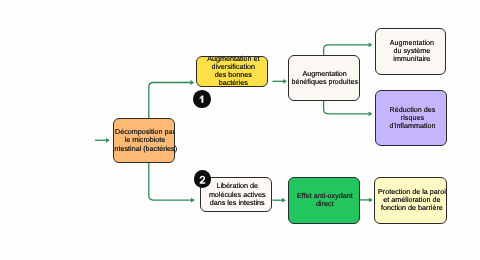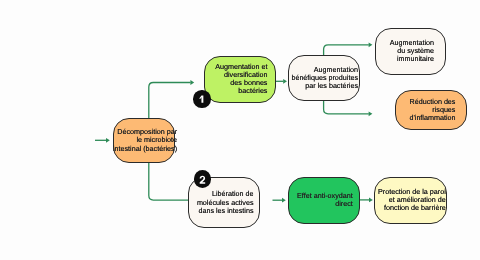--- a/index.html
+++ b/index.html
@@ -3,22 +3,22 @@
 <meta charset="utf-8">
 <title>Flowchart</title>
 <style>
   html,body{margin:0;padding:0;}
   body{width:480px;height:260px;background:#ffffff;overflow:hidden;
        font-family:"Liberation Sans",sans-serif;
        -webkit-font-smoothing:antialiased;text-rendering:geometricPrecision;}
   #stage{position:relative;width:480px;height:260px;background:#fdfdfd;}
   svg.edges{position:absolute;left:0;top:0;width:480px;height:260px;}
   .node{position:absolute;box-sizing:border-box;background:#fbf7f2;
-        border:1.4px solid #2b2b2b;border-radius:16px;
-        display:flex;align-items:center;justify-content:center;text-align:right;}
+        border:1.4px solid #2b2b2b;border-radius:6px;
+        display:flex;align-items:center;justify-content:center;text-align:center;}
   .node .txt{font-size:7.18px;line-height:8.1px;color:#262626;white-space:nowrap;text-shadow:0 0 0.1px #2a2a2a;
              transform:translate(1.2px,0) translateZ(0);}
   .badge{position:absolute;width:17.4px;height:17.4px;border-radius:50%;
          background:#0d0d0d;color:#fff;display:flex;align-items:center;justify-content:center;
          font-size:10.6px;font-weight:700;letter-spacing:0;line-height:1;
          transform:translateZ(0);}
   .badge .glyph{display:block;width:17.4px;height:17.4px;}
   .badge .glyph svg{display:block;width:17.4px;height:17.4px;}
 </style>
 </head>
@@ -49,50 +49,49 @@
     </g>
   </svg>
 
   <div class="node" style="left: 112.8px; top: 117.8px; width: 62px; height: 45.4px; background: #fdba74; border-color: rgb(43, 43, 43);">
     <div class="txt">
         <div>Décomposition par</div>
         <div>le microbiote</div>
         <div>intestinal (bactéries)</div>
       </div>
   </div>
-  <div class="node" style="left: 204px; top: 55.5px; width: 72.3px; height: 47px; background: #bef264; border-color: rgb(43, 43, 43);">
+  <div class="node" style="left: 196px; top: 55.5px; width: 72.3px; height: 31px; background: #fde047; border-color: rgb(43, 43, 43);">
     <div class="txt">
         <div>Augmentation et</div>
         <div>diversification</div>
         <div>des bonnes</div>
         <div>bactéries</div>
       </div>
   </div>
   <div class="node" style="left: 287.5px; top: 55.3px; width: 72px; height: 45.8px; background: rgb(251, 247, 242); border-color: rgb(43, 43, 43);">
     <div class="txt">
         <div>Augmentation</div>
         <div>bénéfiques produites</div>
-        <div>par les bactéries</div>
       </div>
   </div>
   <div class="node" style="left: 374.8px; top: 28px; width: 71.7px; height: 46.8px; background: rgb(251, 247, 242); border-color: rgb(43, 43, 43);">
     <div class="txt">
         <div>Augmentation</div>
         <div>du système</div>
         <div>immunitaire</div>
       </div>
   </div>
-  <div class="node" style="left: 375.3px; top: 90.3px; width: 71.9px; height: 40px; background: #fdba74; border-color: rgb(43, 43, 43); margin-left: 20px;">
+  <div class="node" style="left: 375.3px; top: 90.3px; width: 71.9px; height: 56px; background: #c4b5fd; border-color: rgb(43, 43, 43);">
     <div class="txt">
         <div>Réduction des</div>
         <div>risques</div>
         <div>d'inflammation</div>
       </div>
   </div>
-  <div class="node" style="left: 188px; top: 177.1px; width: 72px; height: 51px; background: rgb(251, 247, 242); border-color: rgb(43, 43, 43);">
+  <div class="node" style="left: 200px; top: 177.1px; width: 72px; height: 35px; background: rgb(251, 247, 242); border-color: rgb(43, 43, 43);">
     <div class="txt">
         <div>Libération de</div>
         <div>molécules actives</div>
         <div>dans les intestins</div>
       </div>
   </div>
   <div class="node" style="left: 287.6px; top: 177.1px; width: 72.2px; height: 46.7px; background: #22c55e; border-color: rgb(43, 43, 43);">
     <div class="txt">
         <div>Effet anti-oxydant</div>
         <div>direct</div>

